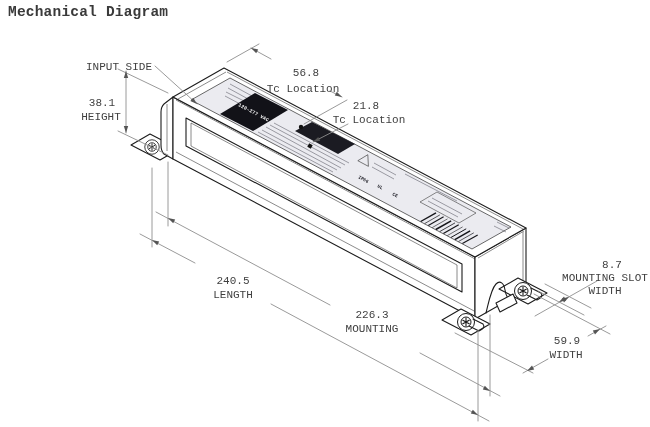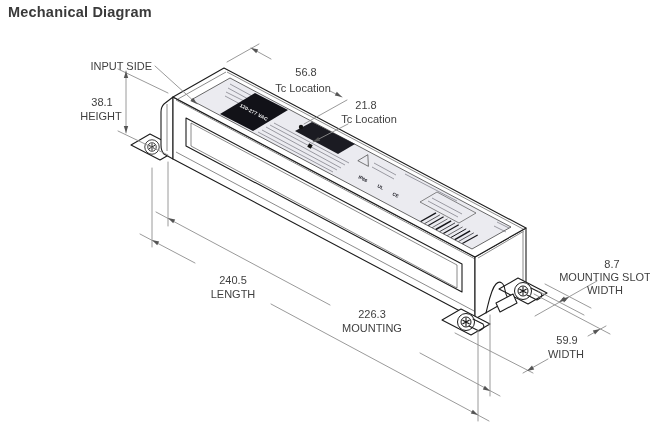--- a/index.html
+++ b/index.html
@@ -1,17 +1,17 @@
 <!DOCTYPE html>
 <html><head>
 <meta charset="utf-8">
 <style>
   html,body{margin:0;padding:0;background:#ffffff;}
   .canvas{position:relative;width:650px;height:427px;background:#fff;overflow:hidden;
-          font-family:Liberation Sans, sans-serif;}
+          font-family:Liberation Mono, monospace;}
   .page-title{position:absolute;left:8px;top:4px;font-size:14.5px;font-weight:bold;
               color:#3a3a3a;letter-spacing:.2px;}
   svg{position:absolute;left:0;top:0;}
   .dev{stroke:#1c1c1c;fill:none;stroke-width:1.1;stroke-linejoin:round;stroke-linecap:round;}
   .devfill{stroke:#1c1c1c;fill:#ffffff;stroke-width:1.1;stroke-linejoin:round;}
   .thin{stroke:#2a2a2a;stroke-width:0.55;fill:none;}
   .lbl{fill:#ebebf0;stroke:#2a2a2a;stroke-width:0.7;}
   .lbl-line{stroke:#55555f;stroke-width:0.55;fill:none;}
   .dim{stroke:#8f8f8f;stroke-width:0.9;fill:none;stroke-linecap:round;}
   .dimarrow{fill:#555555;stroke:none;}

